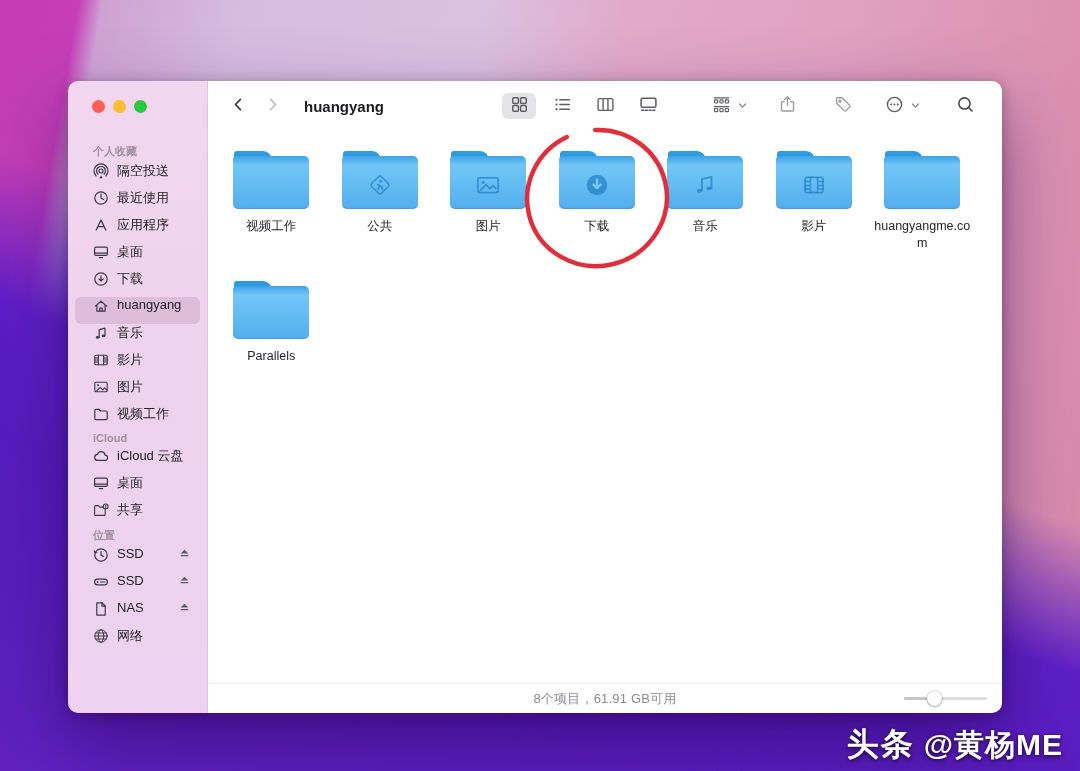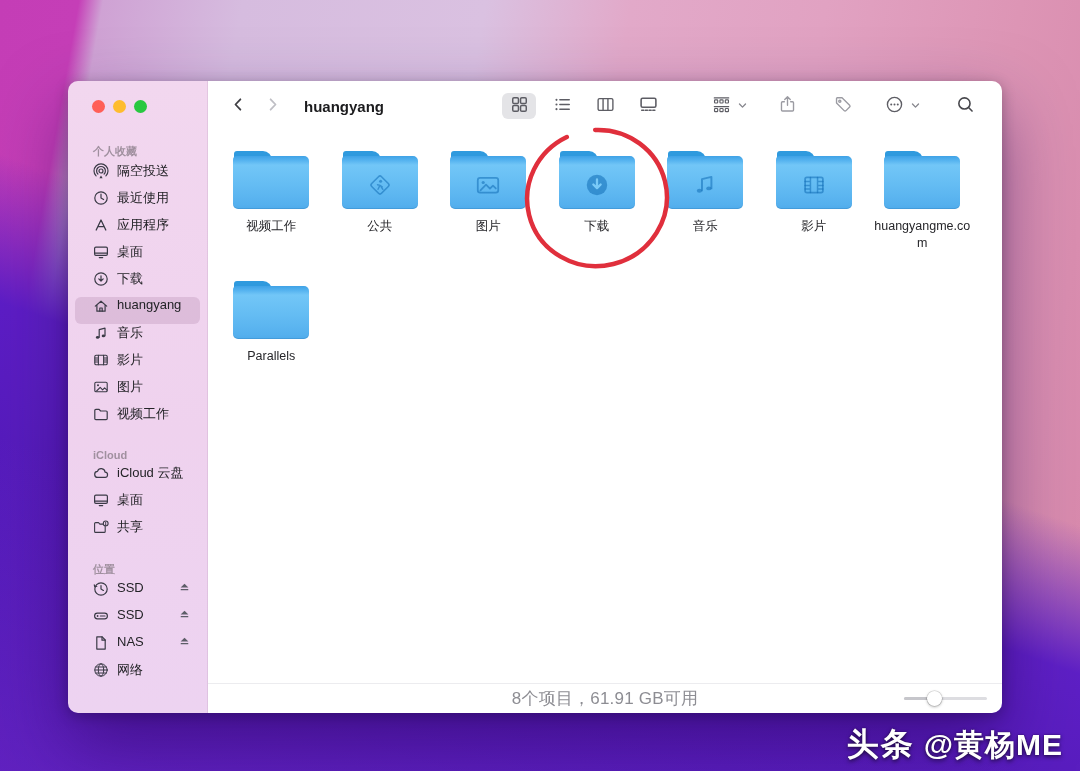--- a/index.html
+++ b/index.html
@@ -18,21 +18,21 @@
     border-radius:10px; overflow:hidden; display:flex;
     box-shadow:0 30px 70px rgba(40,0,90,.5), 0 3px 14px rgba(0,0,0,.28); }
 
   
   .sidebar { width:140px; flex:none; background:linear-gradient(180deg,#f2d7ef 0%,#efd2ee 55%,#edd3f1 100%);
     border-right:1px solid rgba(120,80,120,.12); }
   .traffic { display:flex; gap:8px; padding:19px 0 0 24px; }
   .tl { width:13px; height:13px; border-radius:50%; }
   .tl.red { background:#ff5f57; } .tl.yellow { background:#febc2e; } .tl.green { background:#28c840; }
 
-  .sb-section { margin-top:17px; }
+  .sb-section { }
   .sb-section:first-child { margin-top:31px; }
   .sb-header { font-size:11px; font-weight:bold; color:#a0909f; padding:0 0 3px 25px; }
   .sb-item { display:flex; align-items:flex-start; height:27px; margin:0 7px; padding-left:17px;
     border-radius:6px; font-size:13px; color:#232327; gap:8px; cursor:default; white-space:nowrap; }
   .sb-item.selected { background:rgba(122,70,118,.16); }
   .sb-item .sbicon { width:17px; height:17px; flex:none; color:#3a3a46; display:flex; align-items:center; justify-content:center; }
   .sb-item .sbicon svg { width:16px; height:16px; }
   .sb-label { overflow:hidden; text-overflow:ellipsis; }
   .eject-btn { margin-left:auto; margin-right:9px; width:13px; height:13px; color:#5d5d68; flex:none; }
   .eject-btn svg { width:13px; height:13px; }
@@ -70,21 +70,21 @@
   .emblem { position:absolute; left:0; top:9px; right:0; bottom:0; display:flex; align-items:center; justify-content:center;
     color:rgba(23,115,186,.60); }
   .emblem svg { width:32px; height:32px; }
   .flabel { margin-top:9px; font-size:12.5px; color:#26262a; text-align:center; max-width:103px;
     line-height:1.32; word-break:break-all; }
   .redring { position:absolute; left:50%; top:-28px; width:152px; height:150px;
     transform:translateX(-50%); z-index:4; pointer-events:none; }
 
   
   .statusbar { height:30px; flex:none; border-top:1px solid #ececef; position:relative; display:flex; align-items:center; }
-  .status-text { position:absolute; left:0; right:0; text-align:center; font-size:17px; color:#8d8d93; letter-spacing:.2px; }
+  .status-text { position:absolute; left:0; right:0; text-align:center; font-size:13px; color:#8d8d93; letter-spacing:.2px; }
   .zoom-slider { position:absolute; right:15px; top:0; bottom:0; width:83px; display:flex; align-items:center; }
   .zs-track { width:100%; height:3px; border-radius:2px; background:#dddde1; }
   .zs-fill { position:absolute; left:0; width:30px; height:3px; border-radius:2px; background:#c6c6cb; }
   .zs-thumb { position:absolute; left:23px; width:15px; height:15px; border-radius:50%; background:#fff;
     box-shadow:0 0 0 .5px rgba(0,0,0,.18), 0 1px 3px rgba(0,0,0,.3); }
 
   
   .watermark { position:absolute; right:17px; bottom:4px; color:#fff; white-space:nowrap;
     text-shadow:0 2px 4px rgba(0,0,0,.55), 0 0 2px rgba(0,0,0,.45); font-size:30px; font-weight:700; letter-spacing:1px; }
   .watermark .wm-brand { font-weight:900; font-size:32px; margin-right:9px; letter-spacing:2px; }

